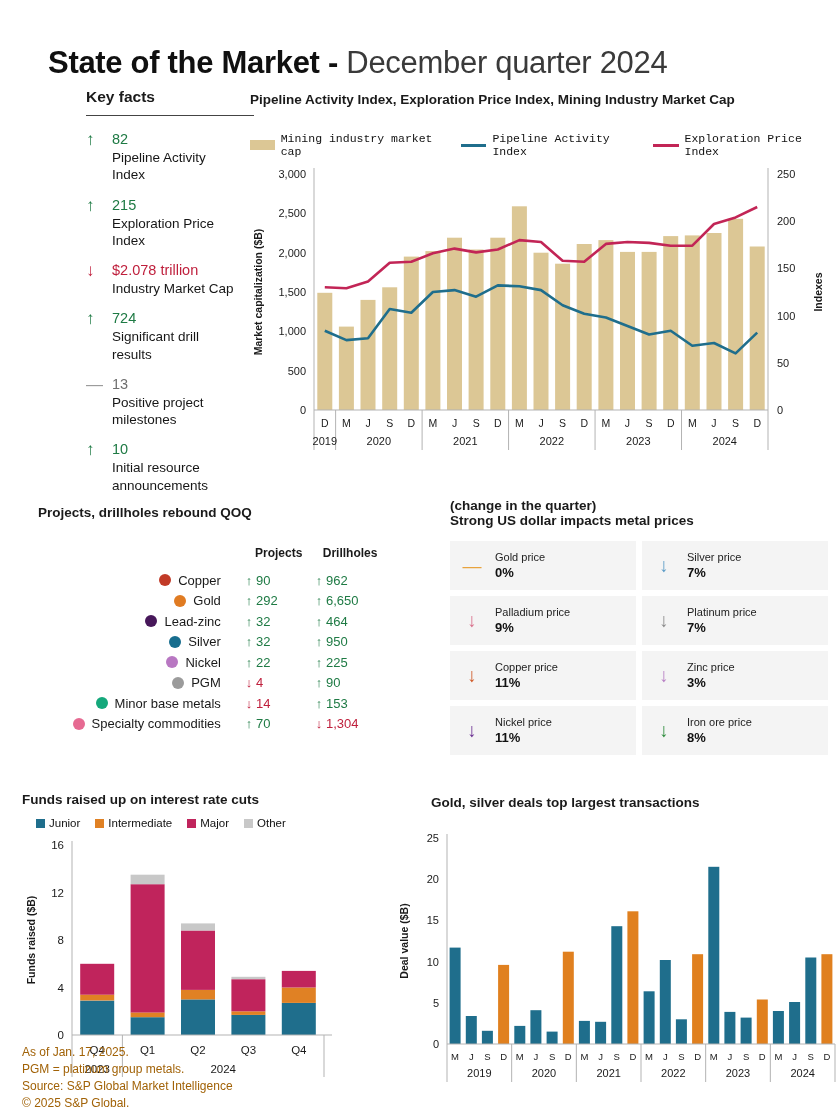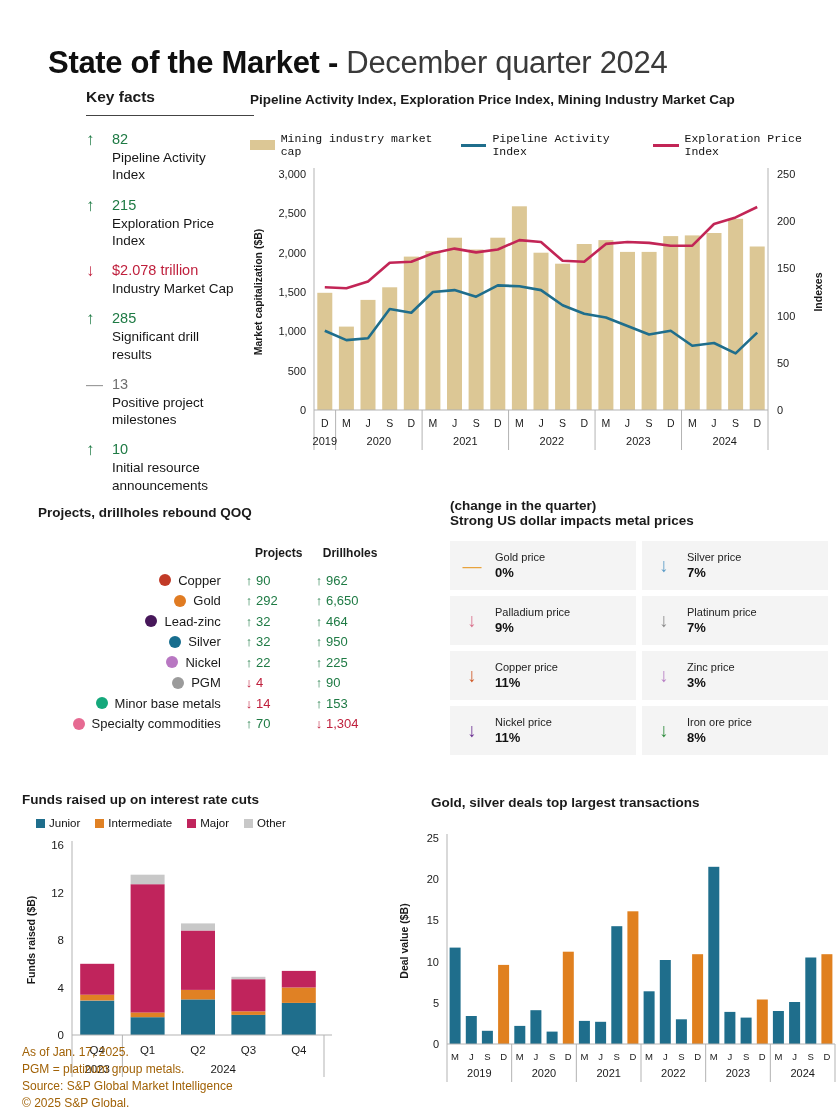--- a/index.html
+++ b/index.html
@@ -82,21 +82,21 @@
         <div class="kf-item">
           <span class="kf-arrow c-down">↓</span>
           <div>
             <div class="kf-value c-down">$2.078 trillion</div>
             <div class="kf-label">Industry Market Cap</div>
           </div>
         </div>
         <div class="kf-item">
           <span class="kf-arrow c-up">↑</span>
           <div>
-            <div class="kf-value c-up">285</div>
+            <div class="kf-value c-up">724</div>
             <div class="kf-label">Significant drill results</div>
           </div>
         </div>
         <div class="kf-item">
           <span class="kf-arrow c-flat-a">—</span>
           <div>
             <div class="kf-value c-flat-v">13</div>
             <div class="kf-label">Positive project milestones</div>
           </div>
         </div>

